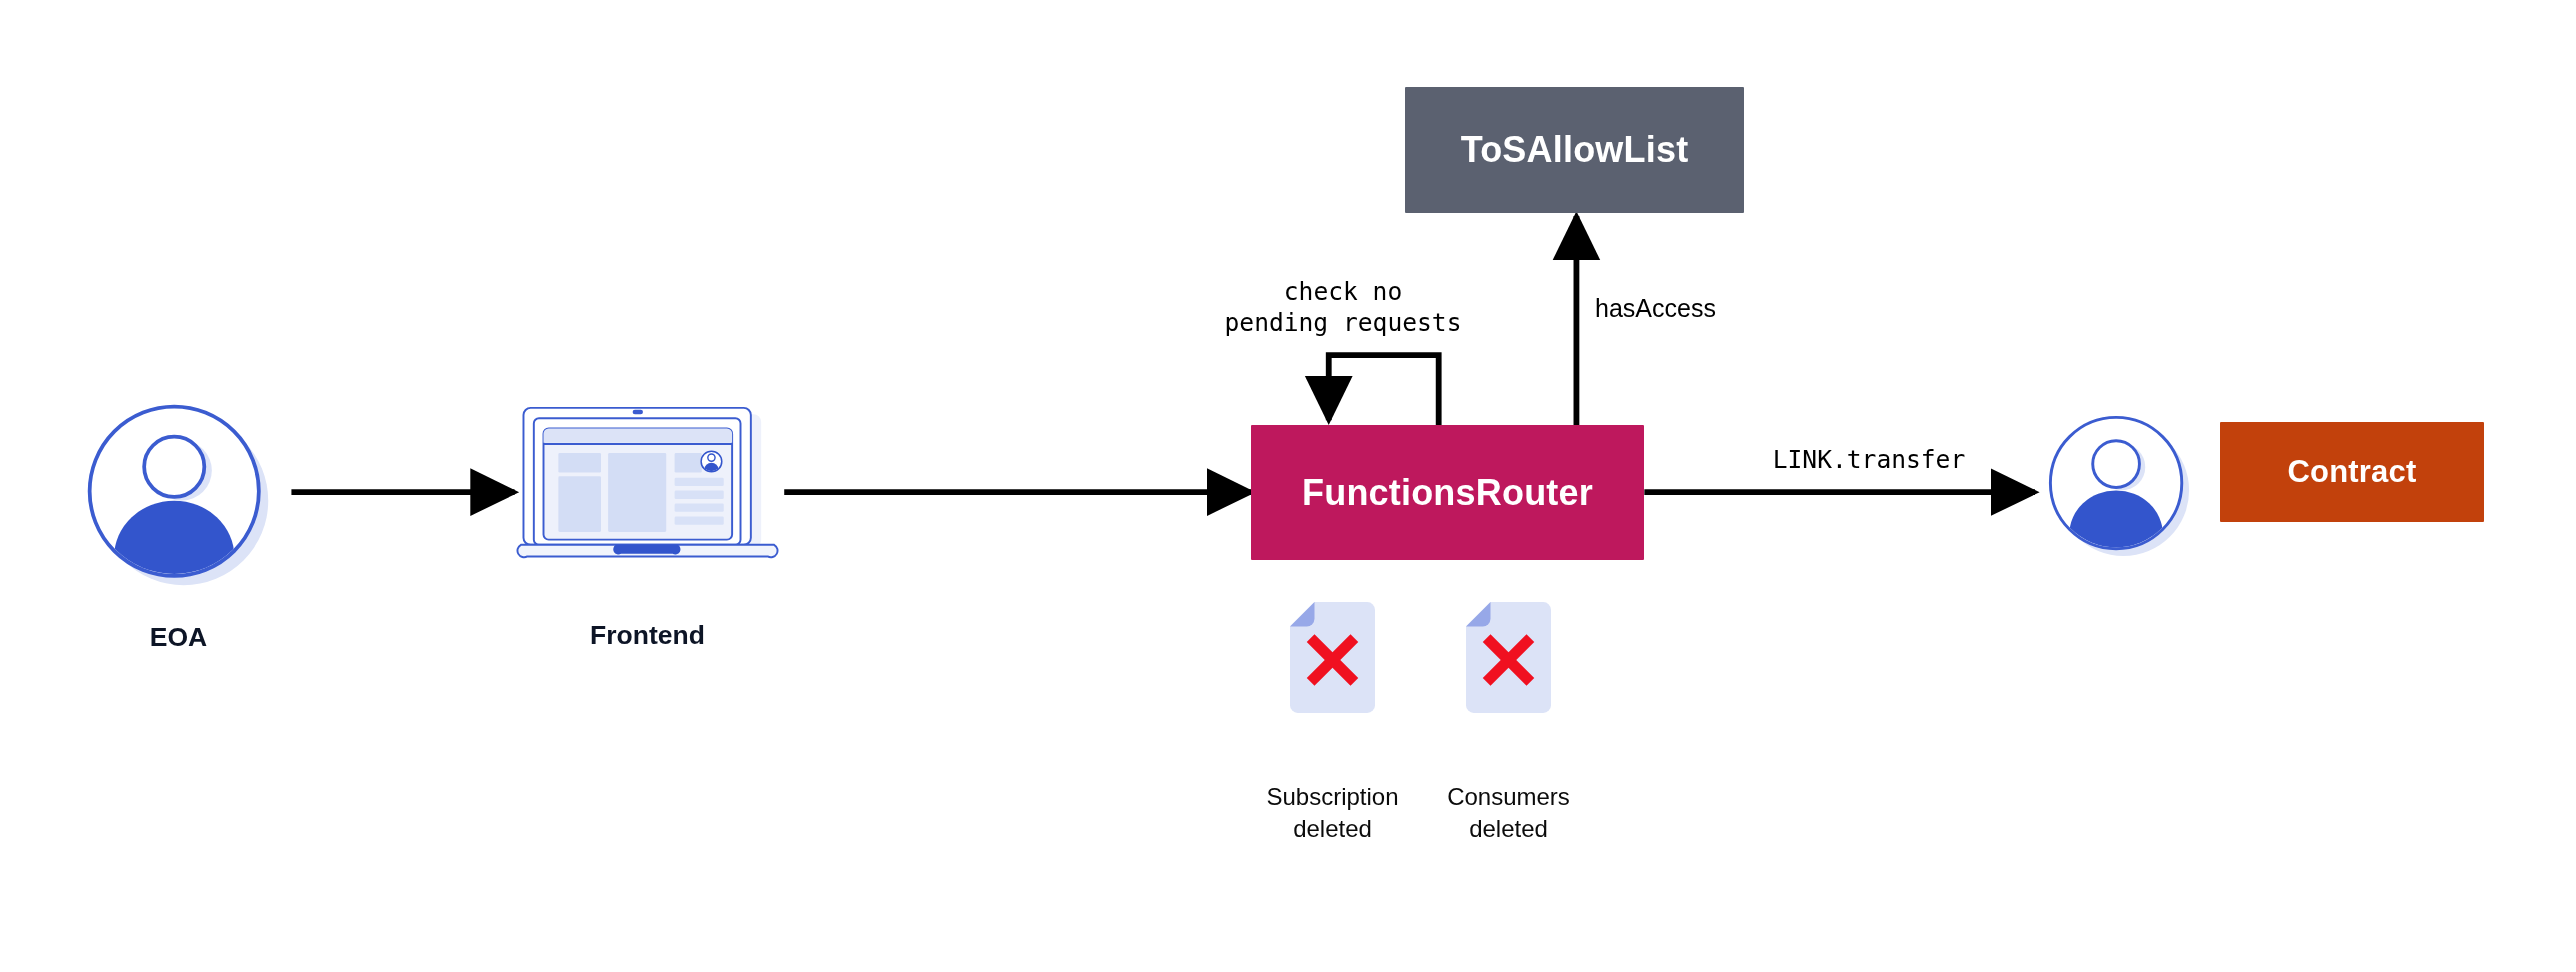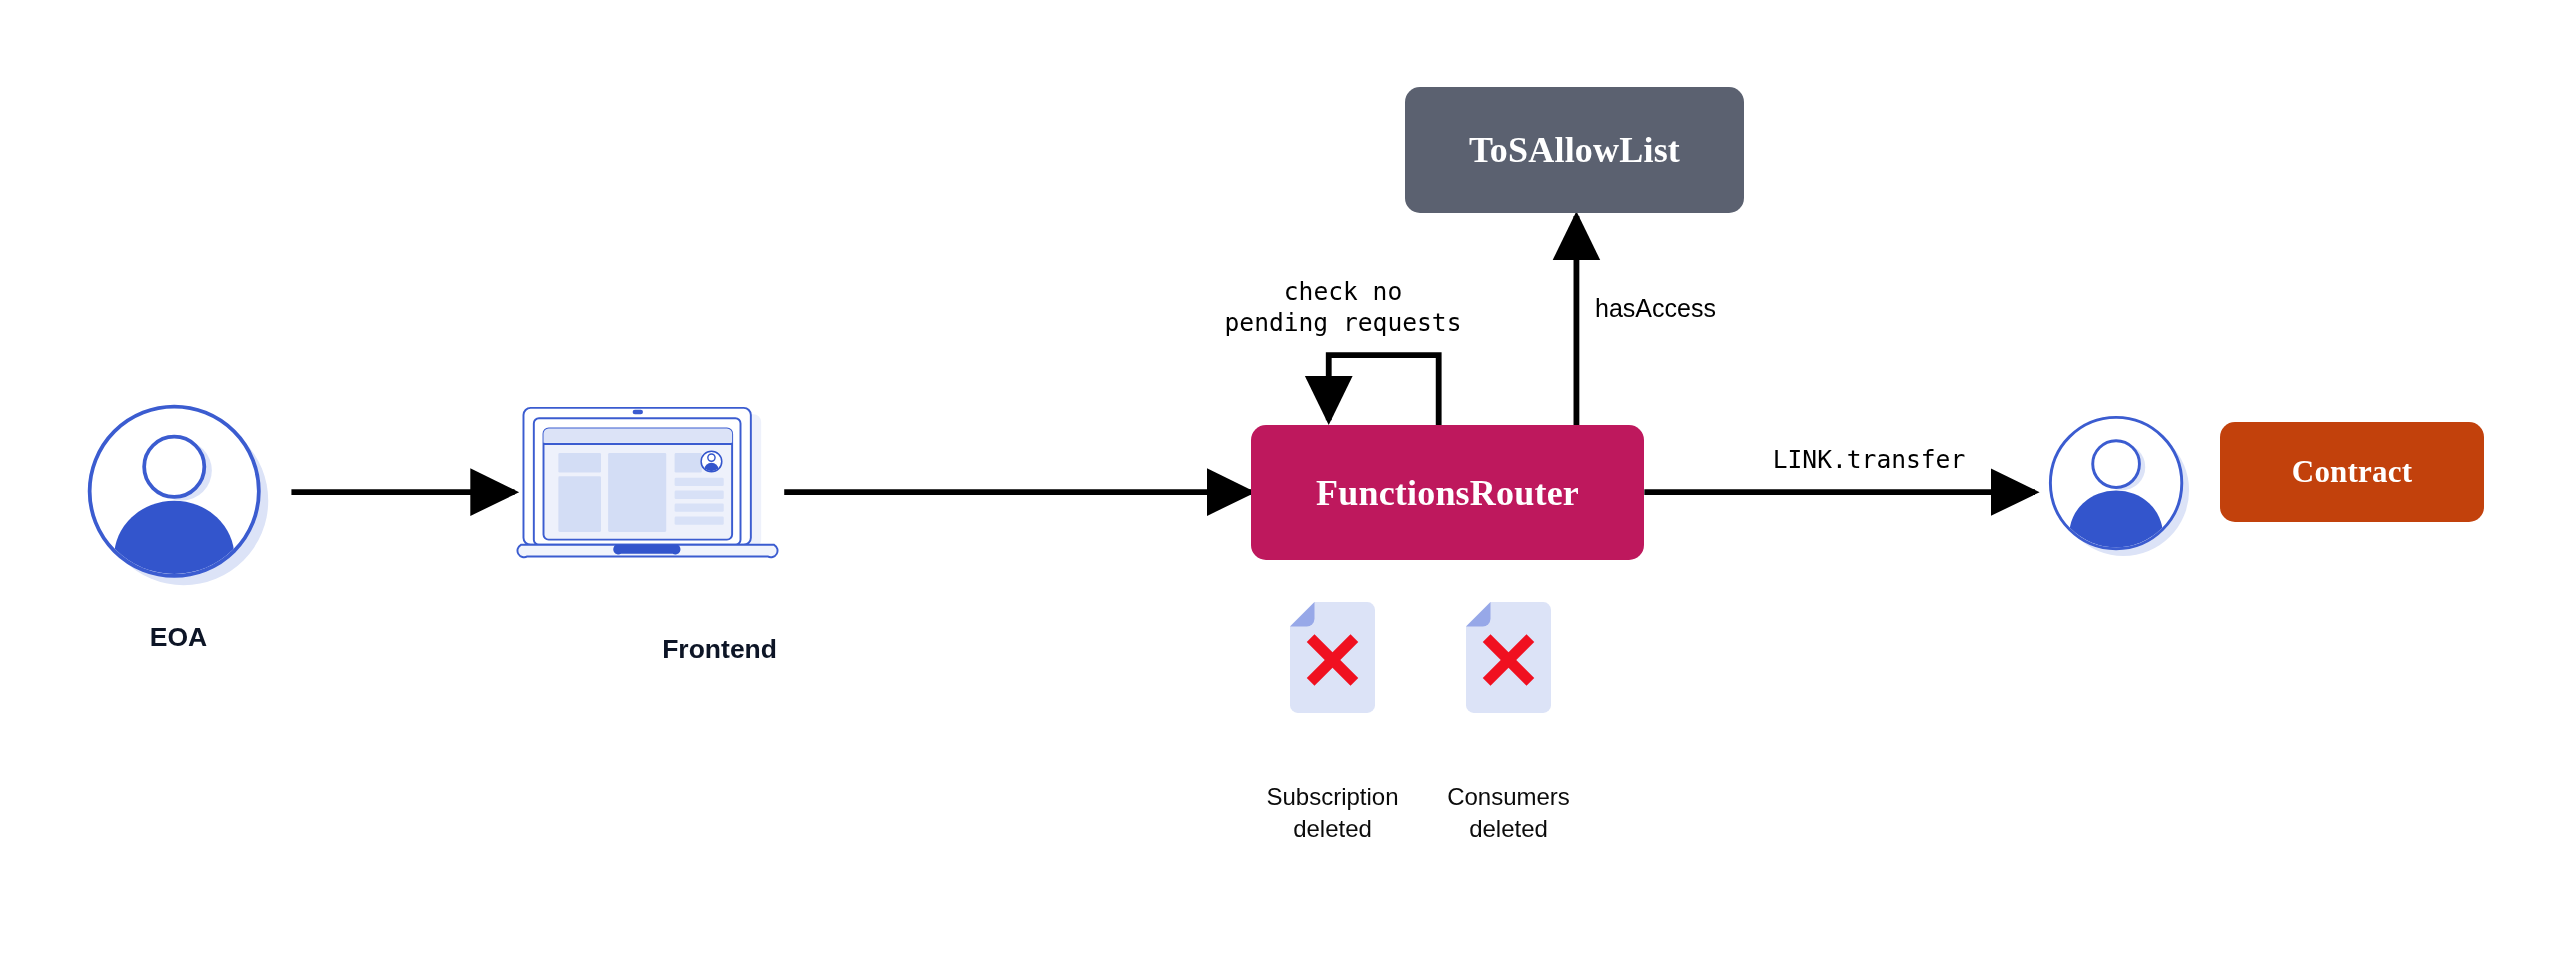--- a/index.html
+++ b/index.html
@@ -25,24 +25,24 @@
     height: 972px;
     pointer-events: none;
   }
 
   
   .node-box {
     position: absolute;
     display: flex;
     align-items: center;
     justify-content: center;
-    border-radius: 15px;
+    border-radius: 1px;
     color: #ffffff;
     font-weight: bold;
-    font-family: Liberation Serif, serif;
+    font-family: Liberation Sans, sans-serif;
     letter-spacing: 0.2px;
     box-sizing: border-box;
   }
   #tos-allowlist-box {
     left: 1405px;  top: 87px;
     width: 339px;  height: 126px;
     background: #5B6170;
     font-size: 36px;
   }
   #functions-router-box {
@@ -86,21 +86,21 @@
     position: absolute;
     text-align: center;
     color: #0D1526;
     font-weight: bold;
     font-family: "Liberation Sans", sans-serif;
     font-size: 26.5px;
     line-height: 1.18;
     margin-top: 24px;
   }
   #eoa-label       { left: 49px;  top: 598px; width: 259px; }
-  #frontend-label  { left: 518px; top: 610px; width: 259px; text-align: right; }
+  #frontend-label  { left: 518px; top: 596px; width: 259px; }
 
   .caption {
     position: absolute;
     text-align: center;
     color: #0b0b0b;
     font-family: "Liberation Sans", sans-serif;
     font-size: 24px;
     line-height: 1.33;
     white-space: pre-line;
   }

